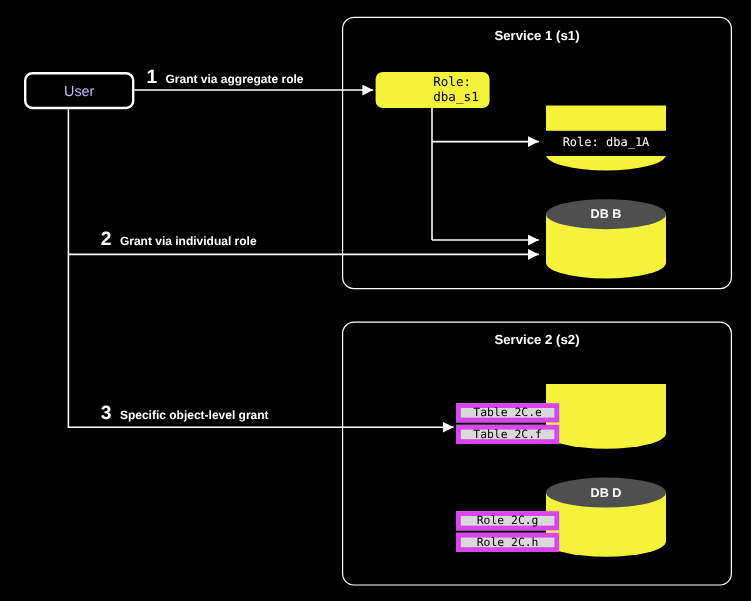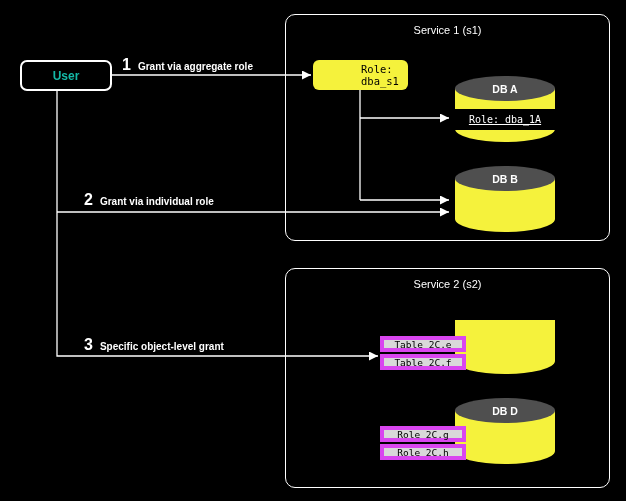--- a/index.html
+++ b/index.html
@@ -4,32 +4,32 @@
 <style>
   * { margin:0; padding:0; box-sizing:border-box; }
   html,body { background:#000; }
   body {
     width:626px; height:501px; position:relative; overflow:hidden;
     font-family:"Liberation Sans", sans-serif;
     --yellow:#f5f23c; --cyltop:#4f4f4f; --tablebg:#d9d9d9;
   }
   .user-box {
     position:absolute; left:20px; top:60px; width:92px; height:31px;
-    border:2px solid #fff; border-radius:7px; background:#000; color:#14b8a6;
-    font-weight:bold; font-size:12px; display:flex; align-items:center; justify-content:center;
+    border:2px solid #fff; border-radius:7px; background:#000; color:#c4b5fd;
+    font-weight:normal; font-size:12px; display:flex; align-items:center; justify-content:center;
     z-index:10;
   }
   .service {
     position:absolute; border:1.5px solid #fff; border-radius:10px; z-index:1;
   }
   .service-1 { left:285px; top:14px; width:325px; height:227px; }
   .service-2 { left:285px; top:268px; width:325px; height:220px; }
   .service-title {
     position:absolute; top:9px; left:0; width:100%; text-align:center;
-    color:#fff; font-weight:normal; font-size:11px;
+    color:#fff; font-weight:bold; font-size:11px;
   }
   .role-chip {
     position:absolute; left:313px; top:60px; width:95px; height:30px;
     background:var(--yellow); border-radius:6px; color:#000;
     font-family:"DejaVu Sans Mono", monospace; font-size:10.5px;
     display:flex; align-items:center; justify-content:center; z-index:10;padding-left:48px;
   }
   .cylinder { position:absolute; width:100px; height:67px; z-index:10; }
   .cyl-body {
     position:absolute; left:0; top:12px; width:100px; height:54px;
@@ -37,21 +37,21 @@
     border-radius:0 0 50px 50px / 0 0 13px 13px;
   }
   .cyl-top {
     position:absolute; left:0; top:0; width:100px; height:25px; border-radius:50%;
     background:var(--cyltop); color:#fff; font-weight:bold; font-size:10.5px;
     display:flex; align-items:center; justify-content:center;
   }
   .db-role {
     position:absolute; left:-5px; top:33px; width:110px; height:21px;
     background:#000; color:#fff; font-family:"DejaVu Sans Mono", monospace; font-size:10px;
-    display:flex; align-items:center; justify-content:center;text-decoration:underline;
+    display:flex; align-items:center; justify-content:center;
   }
   .cyl-a { left:455px; top:76px; }
   .cyl-b { left:455px; top:166px; }
   .cyl-c { left:455px; top:308px; }
   .cyl-d { left:455px; top:398px; }
   .table-box {
     position:absolute; width:86px; height:16px; background:var(--tablebg);
     border:4px solid #d946ef; color:#000;
     font-family:"DejaVu Sans Mono", monospace; font-size:9.5px;
     display:flex; align-items:center; justify-content:center; z-index:12;
@@ -108,23 +108,20 @@
 <div class="service service-1">
   <div class="service-title">Service 1 (s1)</div>
 </div>
 
 <div class="role-chip">
   <span>Role: dba_s1</span>
 </div>
 
 <div class="cylinder cyl-a">
   <div class="cyl-body"></div>
-  <div class="cyl-top">
-    <span>DB A</span>
-  </div>
   <div class="db-role">Role: dba_1A</div>
 </div>
 
 <div class="cylinder cyl-b">
   <div class="cyl-body"></div>
   <div class="cyl-top">
     <span>DB B</span>
   </div>
 </div>
 

